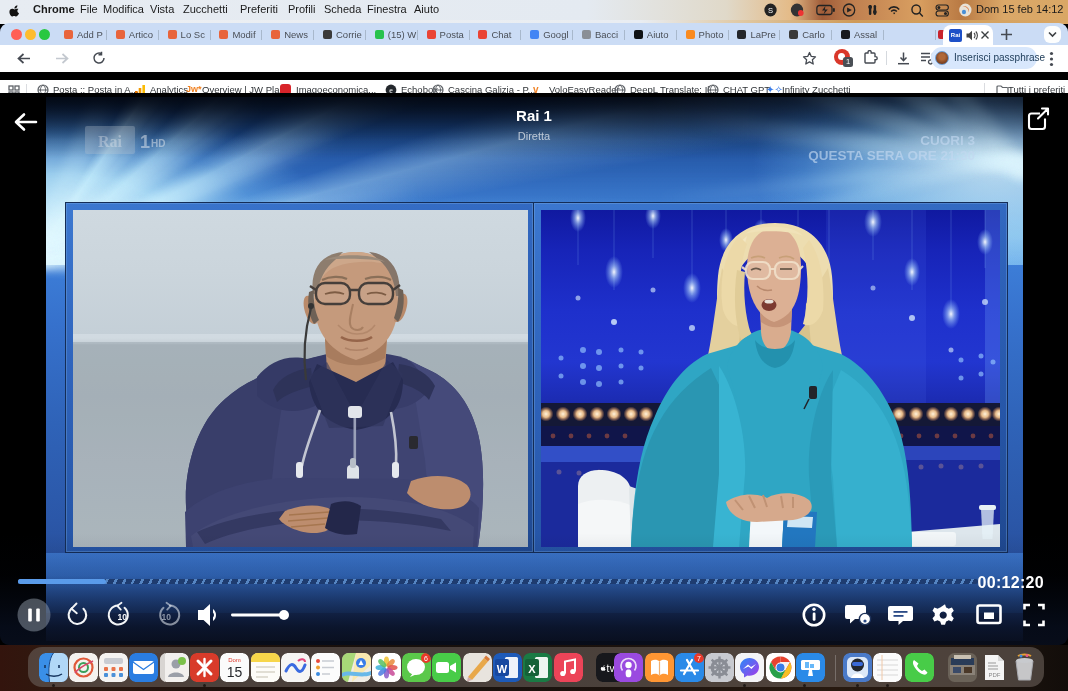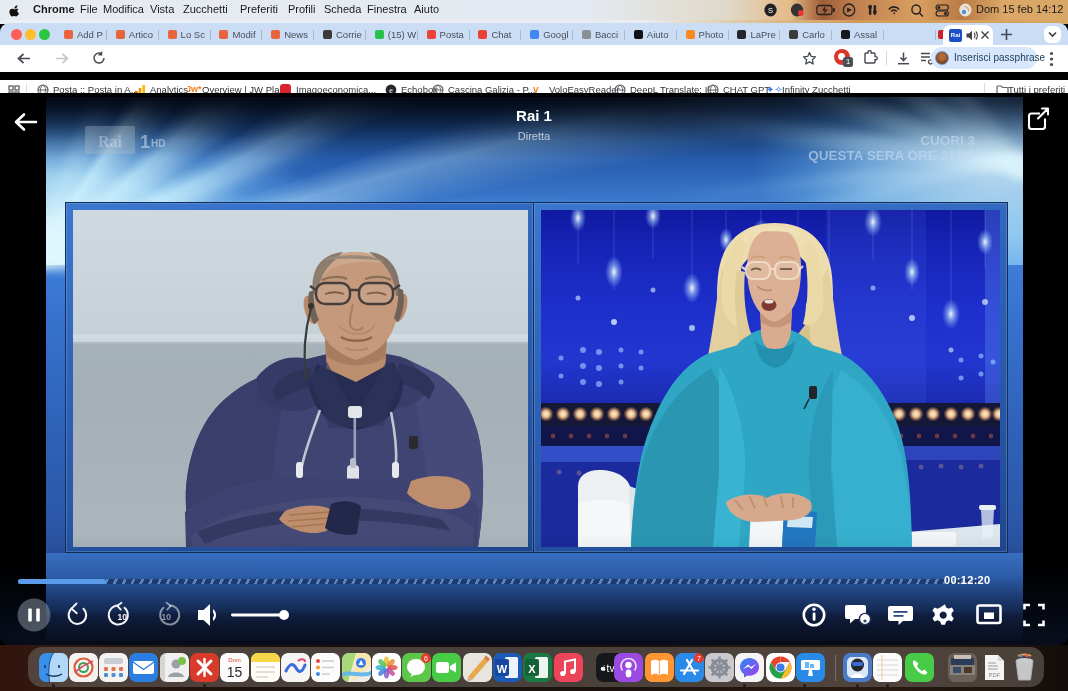--- a/index.html
+++ b/index.html
@@ -72,22 +72,22 @@
     border:1px solid #142c56; box-shadow:inset 0 0 0 1px rgba(140,190,235,0.3); }
   #panelR .inner { position:absolute; left:7px; top:7px; width:459px; height:337px;
     background:linear-gradient(180deg,#1019a0 0%,#1724b8 12%,#1e30cc 30%,#2236d0 45%,#1c2cb4 56%,#18249e 62%,#1d2fae 72%,#1a2aa0 85%,#16239a 100%); overflow:hidden; }
 
   
   #botdark { position:absolute; left:0; top:440px; width:1068px; height:112px;
     background:linear-gradient(180deg, rgba(5,10,22,0) 0%, rgba(5,11,24,0.12) 38%, rgba(6,12,26,0.5) 62%, rgba(7,13,28,0.85) 84%, rgba(8,13,26,0.97) 100%); }
   #seek { position:absolute; left:18px; top:486px; width:960px; height:5px; border-radius:3px;
     background:repeating-linear-gradient(115deg,#5585c2 0 2.5px,#1e3c70 2.5px 8px); }
   #seekfill { position:absolute; left:18px; top:486px; width:88px; height:5px; border-radius:3px; background:#5a9bea; }
-  #timetxt { position:absolute; left:944px; top:481px; width:100px; text-align:left; color:#fff;
-    font-size:11px; font-weight:600; letter-spacing:0.3px; }
+  #timetxt { position:absolute; left:944px; top:481px; width:100px; text-align:right; color:#fff;
+    font-size:16px; font-weight:600; letter-spacing:0.3px; }
 
   
   #dockwall { left:0; top:645px; width:1068px; height:46px;
     background:linear-gradient(90deg,#33140d 0%,#2e1a10 6%,#1f120d 18%,#17100c 38%,#1b120d 58%,#27190f 78%,#1f150e 92%,#120d0a 100%); }
   #dock { position:absolute; left:28px; top:2px; width:1016px; height:40px; border-radius:14px;
     background:rgba(100,90,84,0.66); }
   .dk { position:absolute; top:6px; width:29px; height:29px; border-radius:6.5px; overflow:hidden; }
   .dkd { position:absolute; top:37px; width:3px; height:3px; border-radius:50%; background:rgba(20,15,12,0.8); }
 </style>
 </head>

